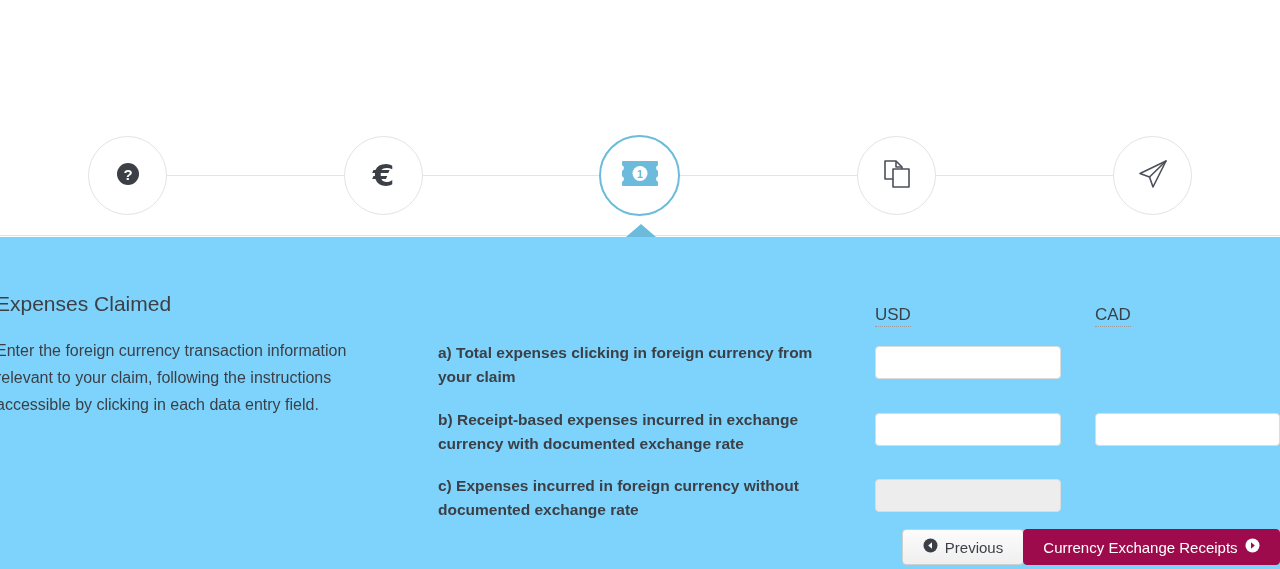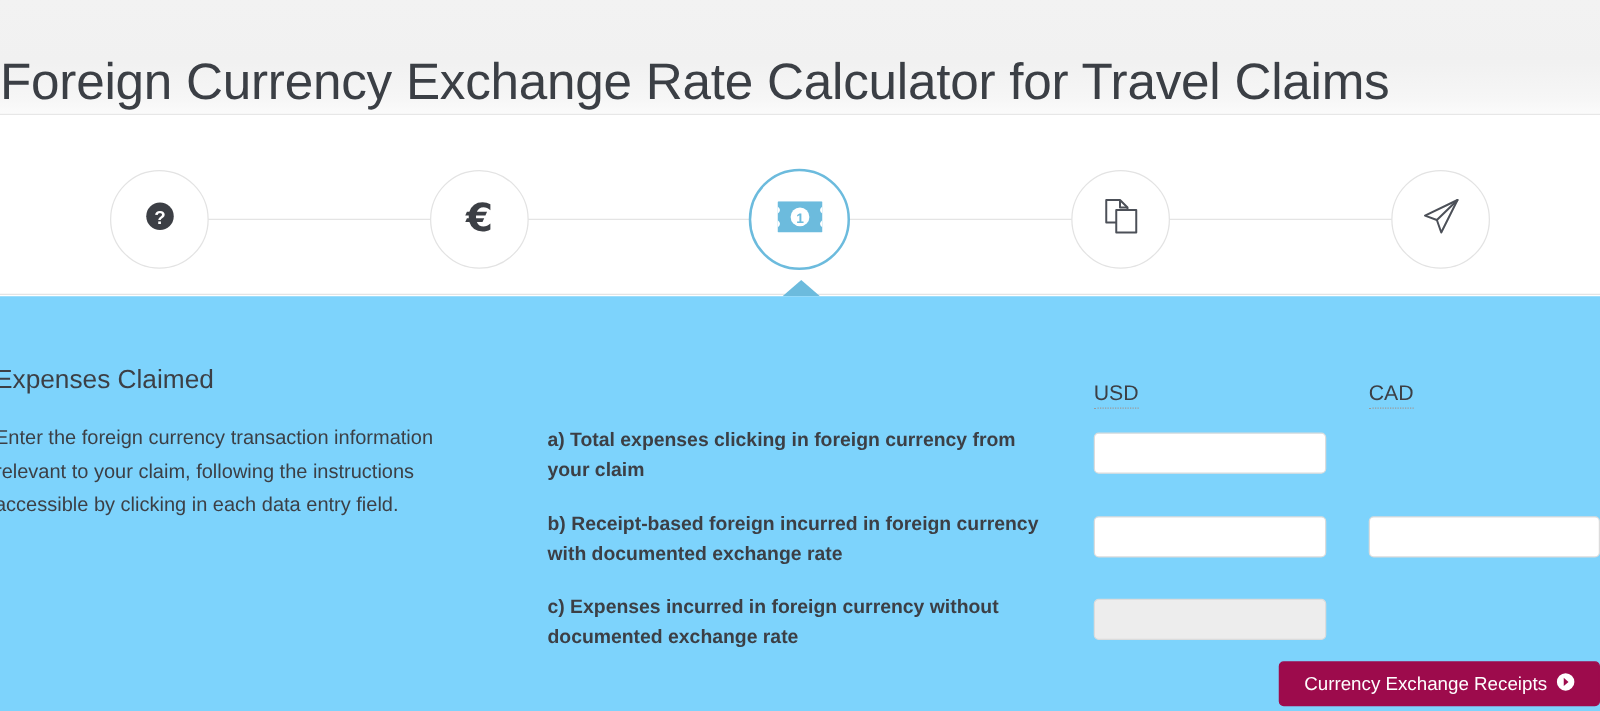--- a/index.html
+++ b/index.html
@@ -248,23 +248,20 @@
   }
   .btn-label { line-height: 1; }
 
   .icon-circle-arrow { display: block; flex: 0 0 auto; }
 </style>
 </head>
 <body>
 
 <div class="page">
 
-  <div class="header-bar">
-    <h1 class="page-title">Foreign Currency Exchange Rate Calculator for Travel Claims</h1>
-  </div>
 
   <div class="stepper">
     <div class="track"></div>
 
     <div class="step step-1">
       <span class="step-icon">
         <svg width="26" height="26" viewBox="0 0 26 26">
           <circle cx="13" cy="13" r="11" fill="#3c3f45"></circle>
           <text x="13" y="19.2" text-anchor="middle" font-family="Liberation Sans, sans-serif" font-size="15" font-weight="700" fill="#ffffff">?</text>
         </svg>
@@ -330,31 +327,40 @@
         <span class="col-head col-head-usd">USD</span>
         <span class="col-head col-head-cad">CAD</span>
       </div>
 
       <div class="form-row row-a">
         <div class="row-label">a) Total expenses clicking in foreign currency from your claim</div>
         <input class="field field-usd" type="text" placeholder="" style="">
       </div>
 
       <div class="form-row row-b">
-        <div class="row-label">b) Receipt-based foreign incurred in foreign currency with documented exchange rate</div>
+        <div class="row-label">b) Receipt-based expenses incurred in exchange currency with documented exchange rate</div>
         <input class="field field-usd" type="text" placeholder="" style="">
         <input class="field field-cad" type="text" placeholder="" style="">
       </div>
 
       <div class="form-row row-c">
         <div class="row-label">c) Expenses incurred in foreign currency without documented exchange rate</div>
         <input class="field field-usd field-disabled" type="text" readonly="" placeholder="" style="">
       </div>
 
       <div class="btn-bar">
+        <button class="btn btn-previous">
+          <span class="icon-circle-arrow">
+            <svg width="15" height="15" viewBox="0 0 15 15">
+              <circle cx="7.5" cy="7.5" r="7" fill="#3c3f45"></circle>
+              <path d="M9 4.2 L5.2 7.5 L9 10.8 Z" fill="#ffffff"></path>
+            </svg>
+          </span>
+          <span class="btn-label">Previous</span>
+        </button>
 
         <button class="btn btn-next">
           <span class="btn-label">Currency Exchange Receipts</span>
           <span class="icon-circle-arrow">
             <svg width="15" height="15" viewBox="0 0 15 15">
               <circle cx="7.5" cy="7.5" r="7" fill="#ffffff"></circle>
               <path d="M6 4.2 L9.8 7.5 L6 10.8 Z" fill="#9d0b4c"></path>
             </svg>
           </span>
         </button>

